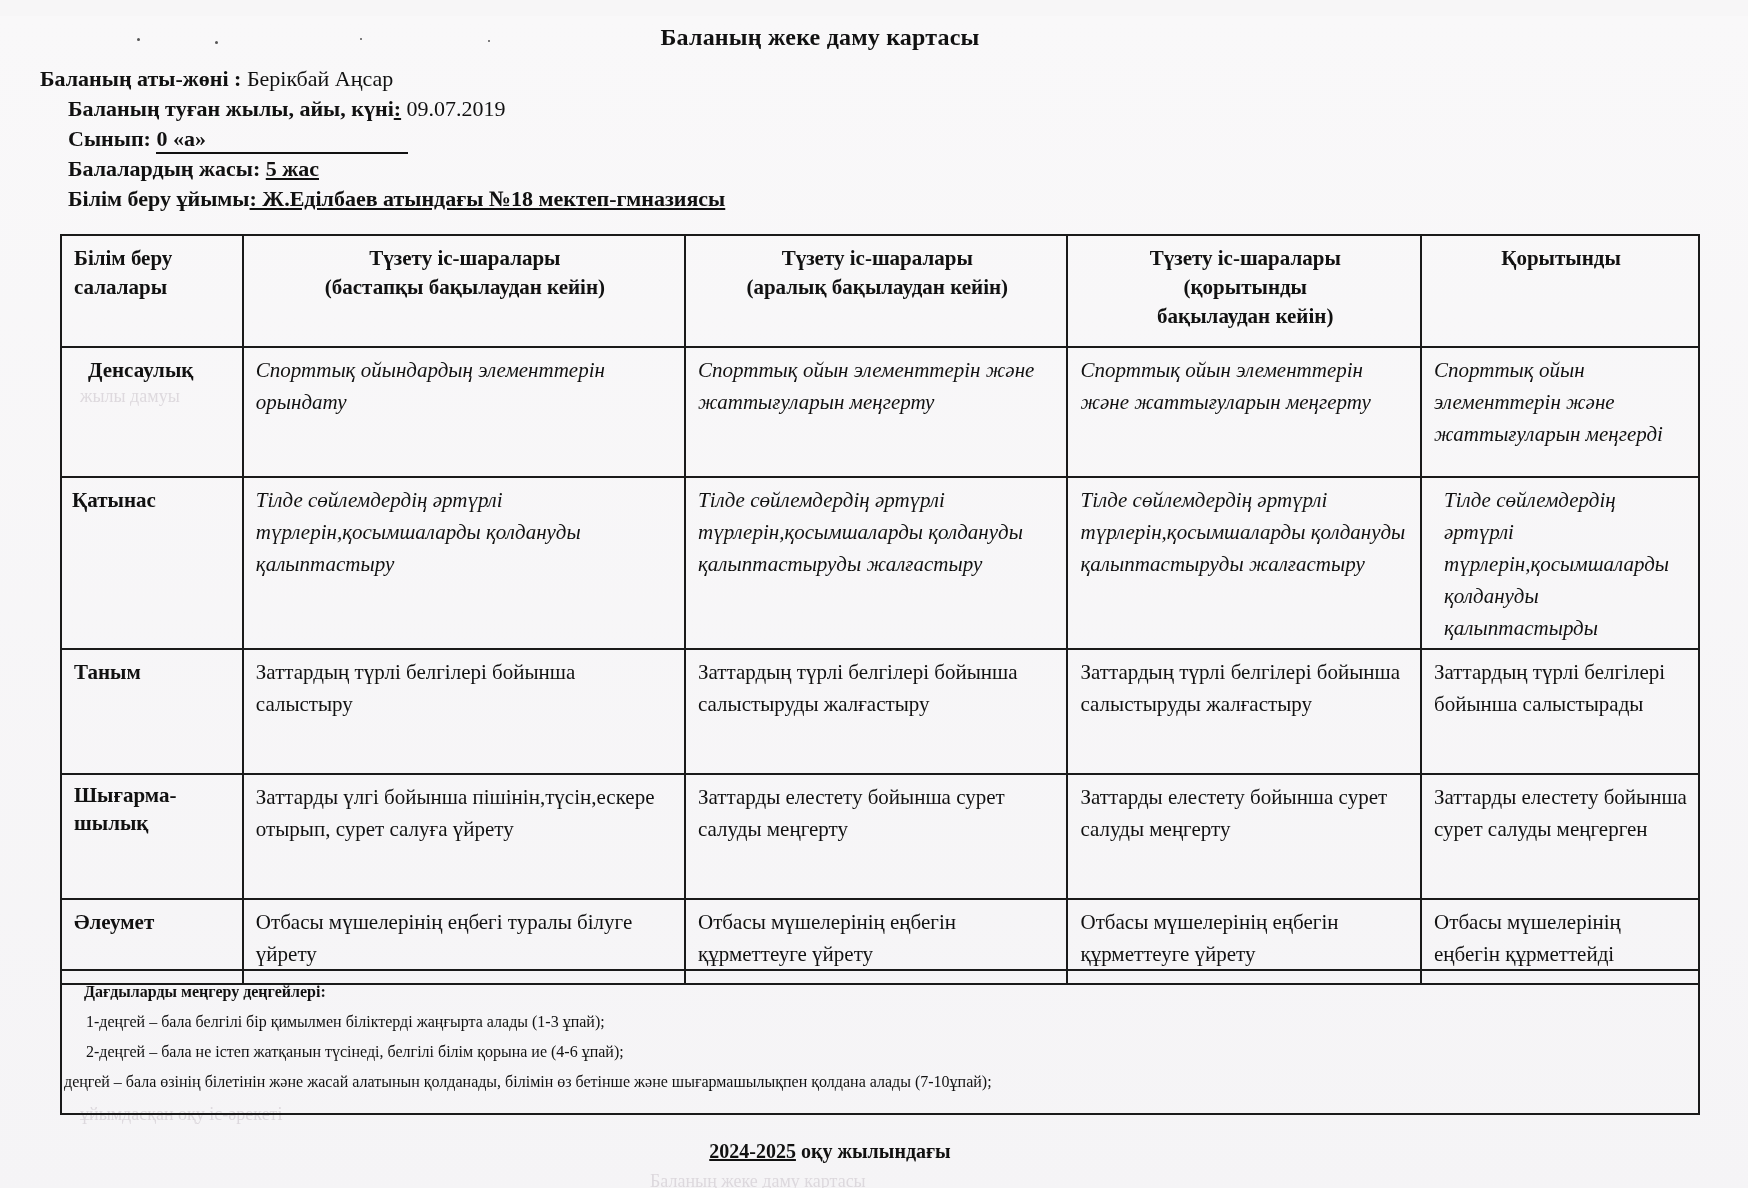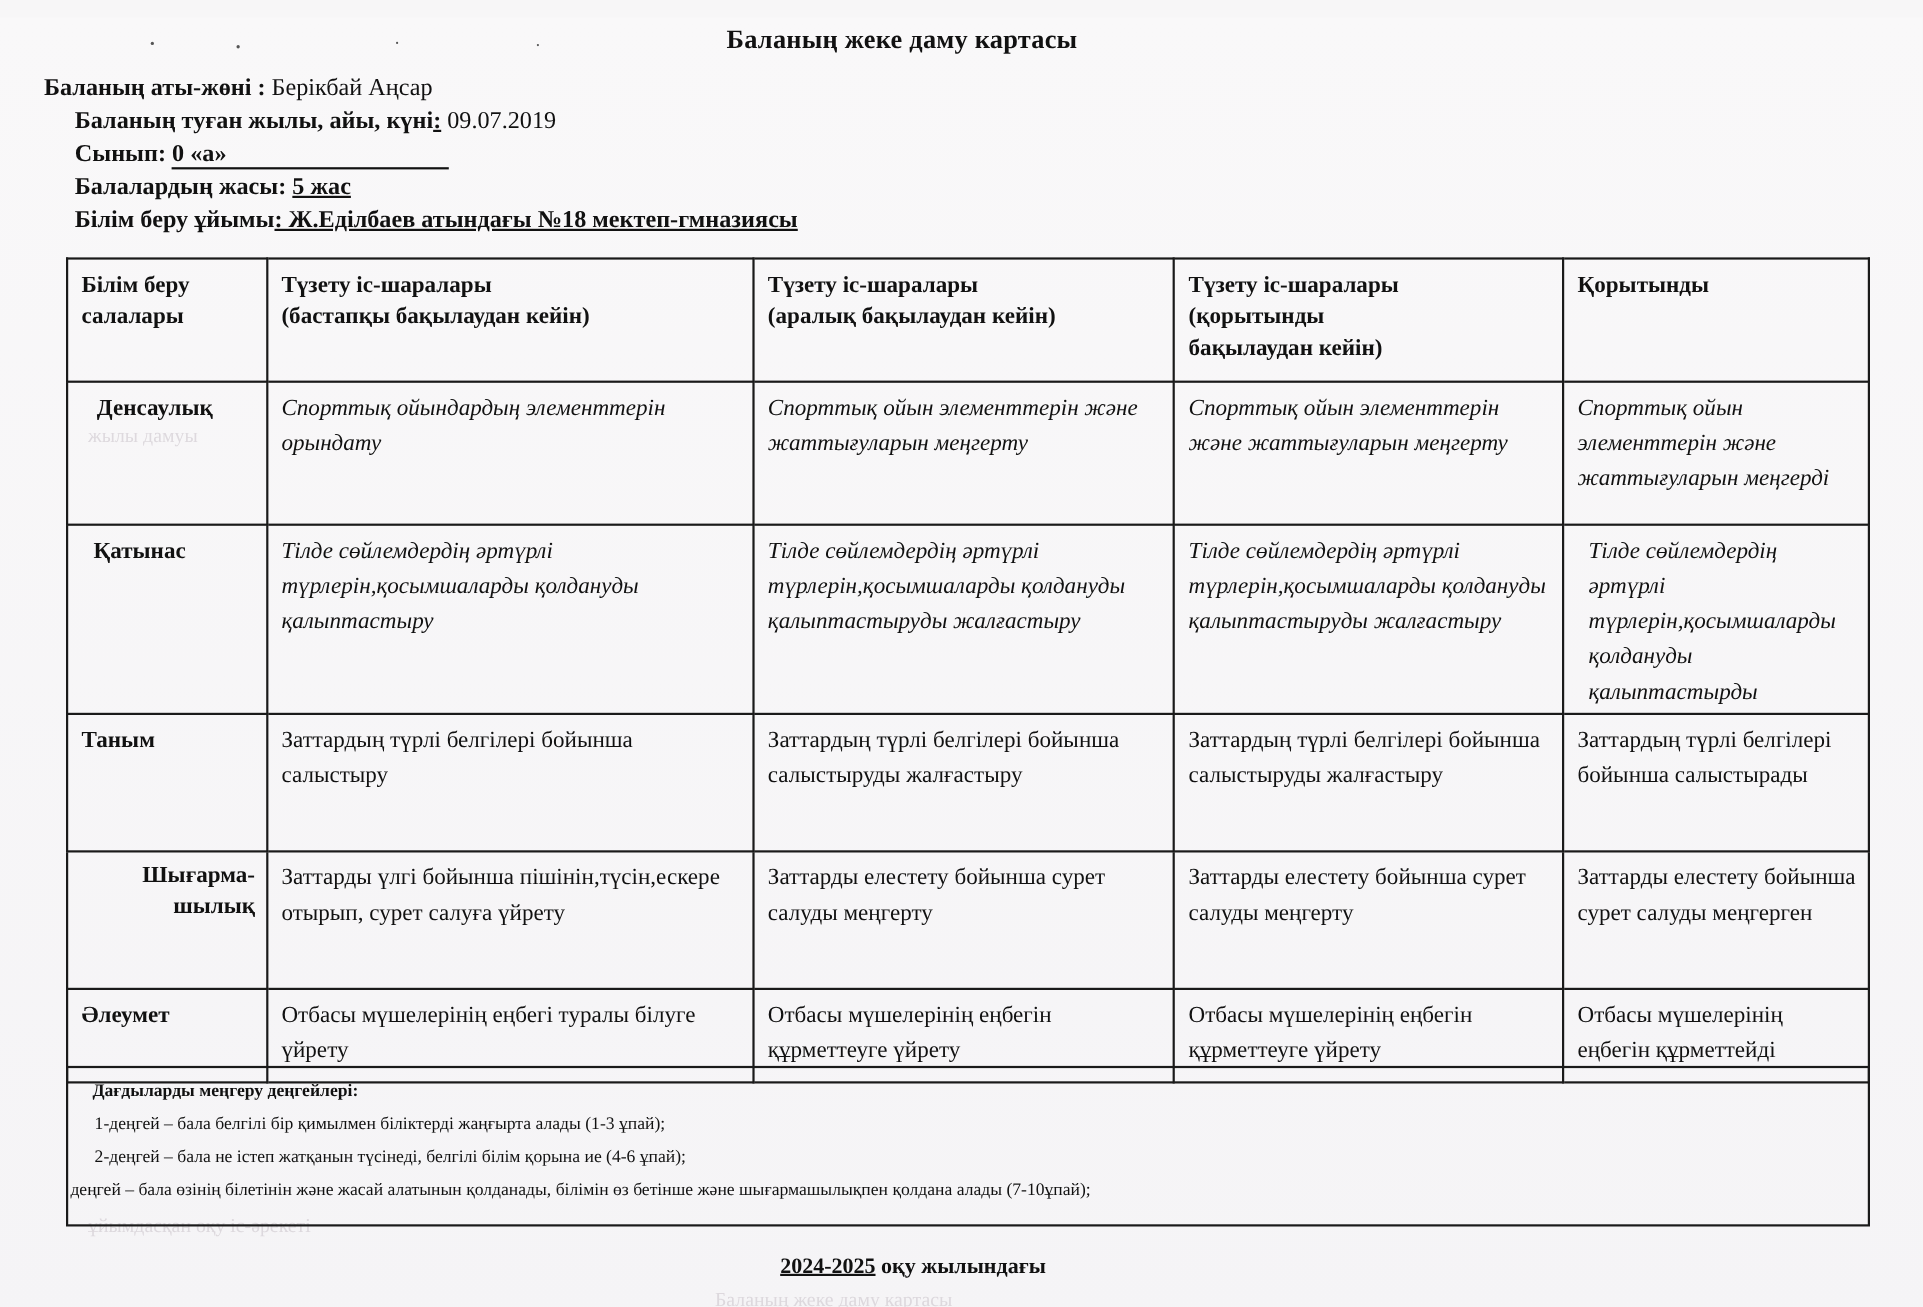--- a/index.html
+++ b/index.html
@@ -63,21 +63,21 @@
       line-height: 32px;
     }
     table.map td, table.map th {
       border: 2px solid #1a1a1a;
       vertical-align: top;
       padding: 6px 10px 4px 12px;
       text-align: left;
     }
     table.map th {
       font-weight: bold;
-      text-align: left;
+      text-align: center;
       line-height: 29px;
       padding-top: 8px;
     }
     table.map th.first { text-align: left; }
     table.map td.area {
       font-weight: bold;
       padding-left: 12px;
     }
     td.italic { font-style: italic; }
     .legend-cell {
@@ -172,35 +172,35 @@
     </thead>
     <tbody>
       <tr style="height:130px;padding-left:17px;">
         <td class="area" style="padding-left:26px;">Денсаулық</td>
         <td class="italic">Спорттық ойындардың элементтерін орындату</td>
         <td class="italic">Спорттық ойын элементтерін және жаттығуларын  меңгерту</td>
         <td class="italic">Спорттық ойын элементтерін және жаттығуларын меңгерту</td>
         <td class="italic">Спорттық ойын элементтерін және жаттығуларын меңгерді</td>
       </tr>
       <tr style="height:160px;">
-        <td class="area" style="padding-left:23px;">Қатынас</td>
+        <td class="area" style="padding-left:10px;">Қатынас</td>
         <td class="italic">Тілде сөйлемдердің әртүрлі түрлерін,қосымшаларды қолдануды қалыптастыру</td>
         <td class="italic">Тілде сөйлемдердің әртүрлі түрлерін,қосымшаларды қолдануды қалыптастыруды жалғастыру</td>
         <td class="italic">Тілде сөйлемдердің әртүрлі түрлерін,қосымшаларды қолдануды қалыптастыруды жалғастыру</td>
         <td class="italic" style="padding-left:22px;">Тілде сөйлемдердің әртүрлі түрлерін,қосымшаларды қолдануды қалыптастырды</td>
       </tr>
       <tr style="height:125px;">
         <td class="area">Таным</td>
         <td>Заттардың түрлі белгілері бойынша салыстыру</td>
         <td>Заттардың түрлі белгілері бойынша салыстыруды жалғастыру</td>
         <td>Заттардың түрлі белгілері бойынша салыстыруды жалғастыру</td>
         <td>Заттардың түрлі белгілері бойынша салыстырады</td>
       </tr>
       <tr style="height:125px;">
-        <td class="area" style="white-space:pre-line;line-height:28px;text-align:right;">Шығарма-
+        <td class="area" style="white-space:pre-line;line-height:28px;">Шығарма-
 шылық</td>
         <td>Заттарды үлгі бойынша пішінін,түсін,ескере отырып, сурет салуға үйрету</td>
         <td>Заттарды елестету бойынша сурет салуды меңгерту</td>
         <td>Заттарды елестету бойынша сурет салуды меңгерту</td>
         <td>Заттарды елестету бойынша сурет салуды меңгерген</td>
       </tr>
       <tr style="height:85px;">
         <td class="area">Әлеумет</td>
         <td>Отбасы мүшелерінің еңбегі туралы білуге үйрету</td>
         <td>Отбасы мүшелерінің еңбегін құрметтеуге үйрету</td>

